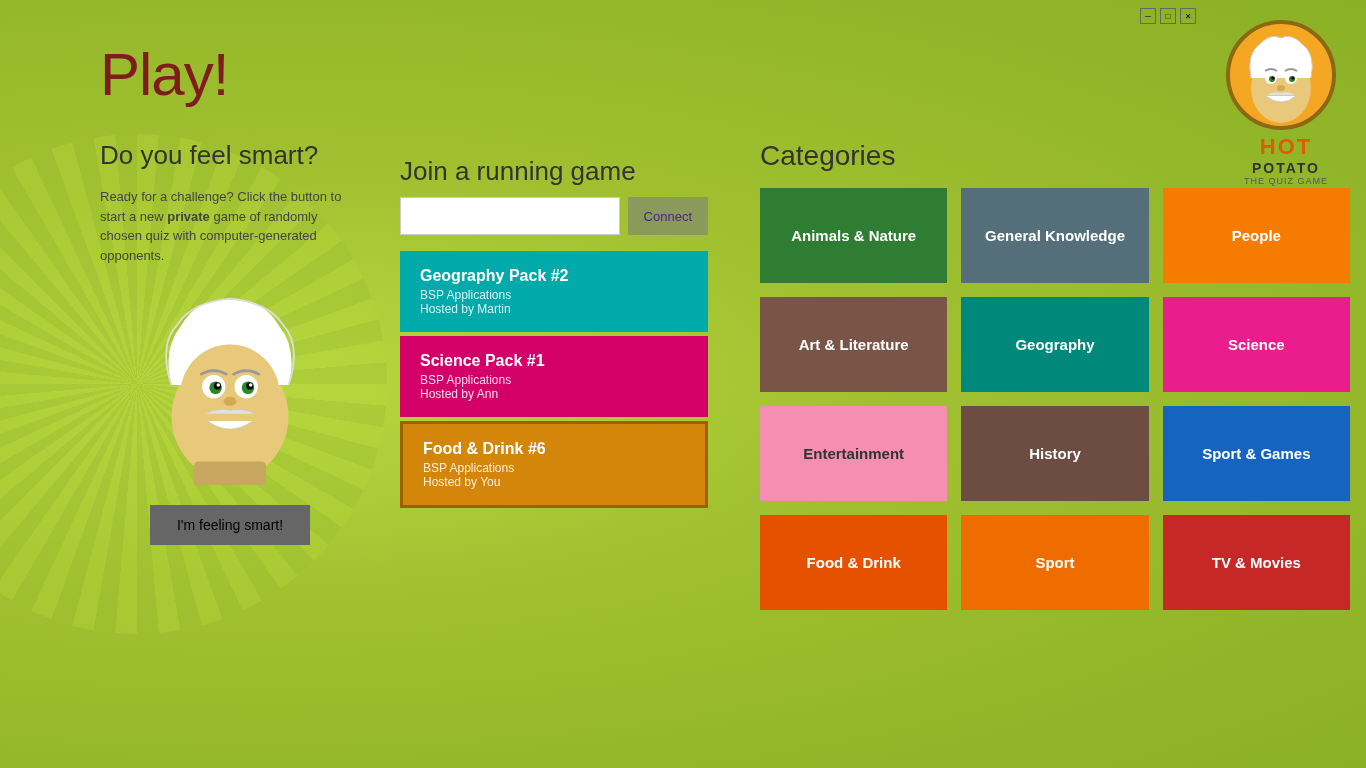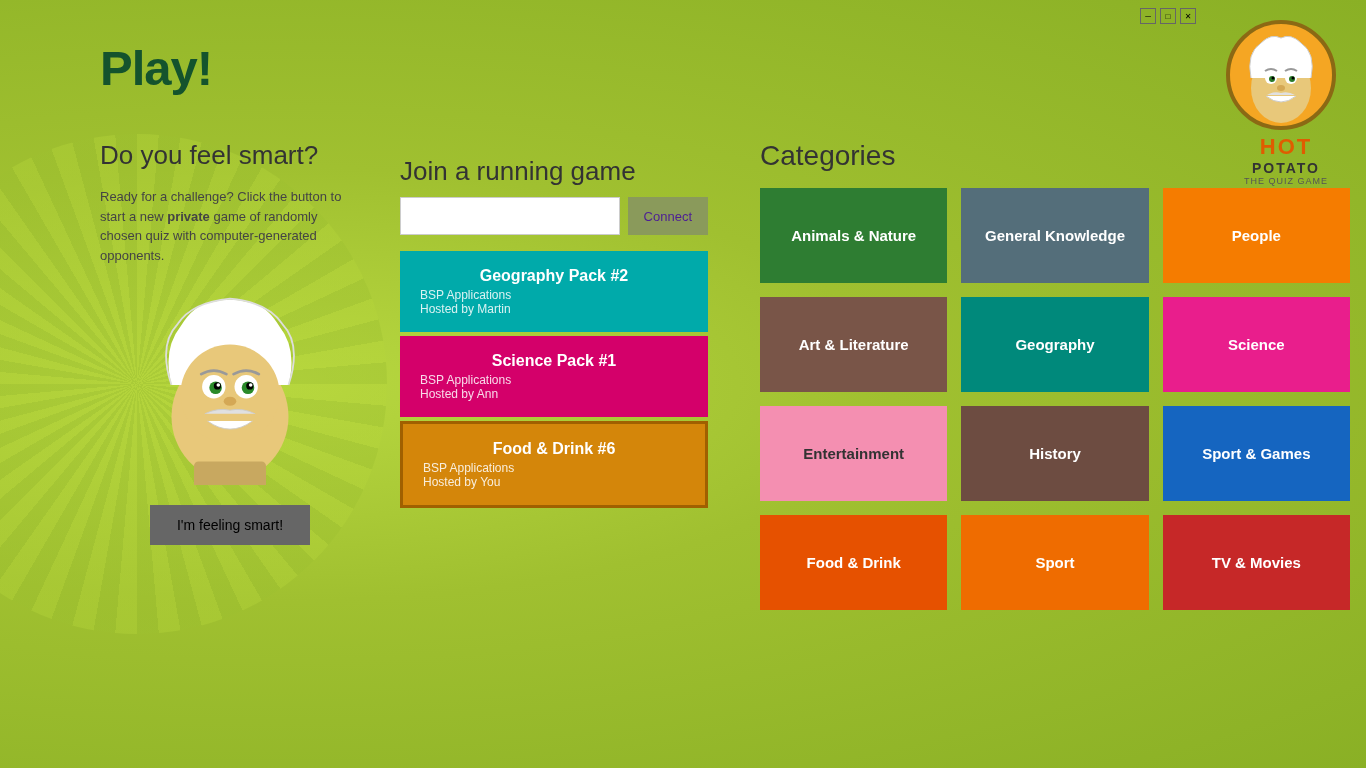--- a/index.html
+++ b/index.html
@@ -36,23 +36,23 @@
       z-index: 1;
       width: 1366px;
       height: 768px;
     }
 
     
     .page-title {
       position: absolute;
       top: 40px;
       left: 100px;
-      font-size: 49px;
-      font-weight: 700;
-      color: #14532d;
+      font-size: 60px;
+      font-weight: 400;
+      color: #7f1d1d;
       letter-spacing: -1px;
     }
 
     
     .logo {
       position: absolute;
       top: 20px;
       right: 20px;
       width: 120px;
       height: 145px;
@@ -186,21 +186,20 @@
     .game-item {
       padding: 16px 20px;
       color: white;
       cursor: pointer;
       margin-bottom: 4px;
     }
     .game-item .game-name {
       font-size: 16px;
       font-weight: 600;
       margin-bottom: 3px;
-      text-align: center;
     }
     .game-item .game-host-label {
       font-size: 12px;
       opacity: 0.85;
     }
     .game-item.geography { background: #00aaaa; }
     .game-item.science { background: #d4006a; }
     .game-item.food { background: #d4860a; border: 3px solid #a06000; }
 
     

